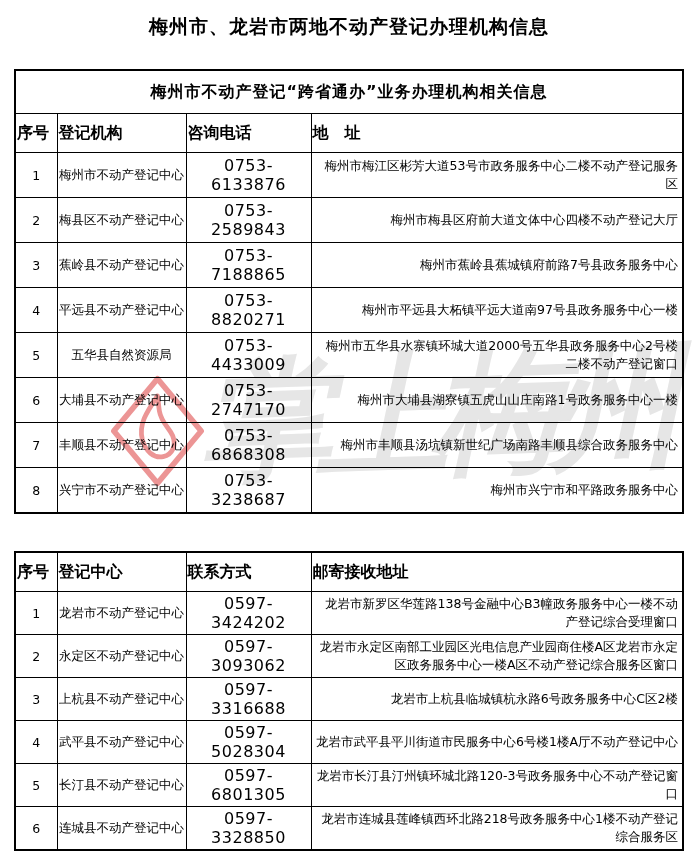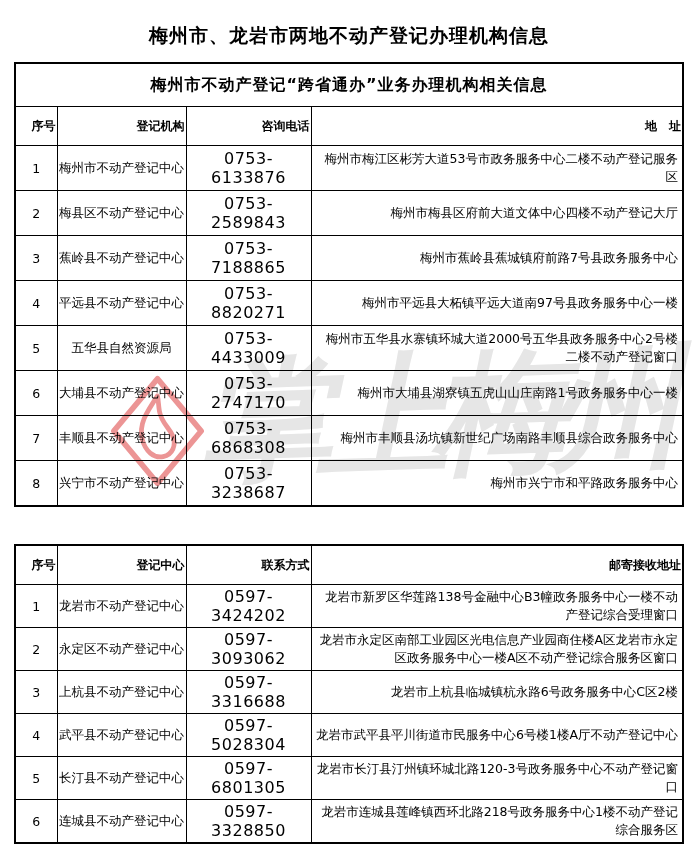--- a/index.html
+++ b/index.html
@@ -46,56 +46,56 @@
     letter-spacing: -16px;
     color: #e6e6e6;
     white-space: nowrap;
     transform: rotate(-2deg);
   }
   
   h1.main-title {
     position: relative;
     z-index: 1;
     margin: 0;
-    padding-top: 22px;
+    padding-top: 13px;
     text-align: center;
     font-size: 19px;
     line-height: 26px;
     font-weight: bold;
     letter-spacing: 1px;
   }
   
   table.info-table {
     position: relative;
     z-index: 1;
     border-collapse: collapse;
     table-layout: fixed;
     width: 670px;
     margin-left: 14px;
     background: transparent;
     border: 2px solid #000;
   }
-  .t1 { margin-top: 14px; }
+  .t1 { margin-top: 30px; }
   .t2 { margin-top: 37px; }
   .info-table th, .info-table td {
     border: 1px solid #000;
     overflow: hidden;
   }
   .tbl-title th {
     height: 40px;
     font-size: 16px;
     font-weight: bold;
     text-align: center;
     letter-spacing: 1px;
   }
   .col-head th {
     height: 36px;
-    font-size: 12px;
-    font-weight: bold;
-    text-align: right;
+    font-size: 16px;
+    font-weight: bold;
+    text-align: left;
   }
   .info-table td {
     font-size: 12.5px;
   }
   .t1 tbody td { height: 38px; }
   .t2 tbody td { height: 36px; }
   td.c-num, td.c-org, td.c-phone { text-align: center; }
   td.c-phone { font-size: 16px; letter-spacing: 0.5px; }
   td.c-addr {
     text-align: right;

